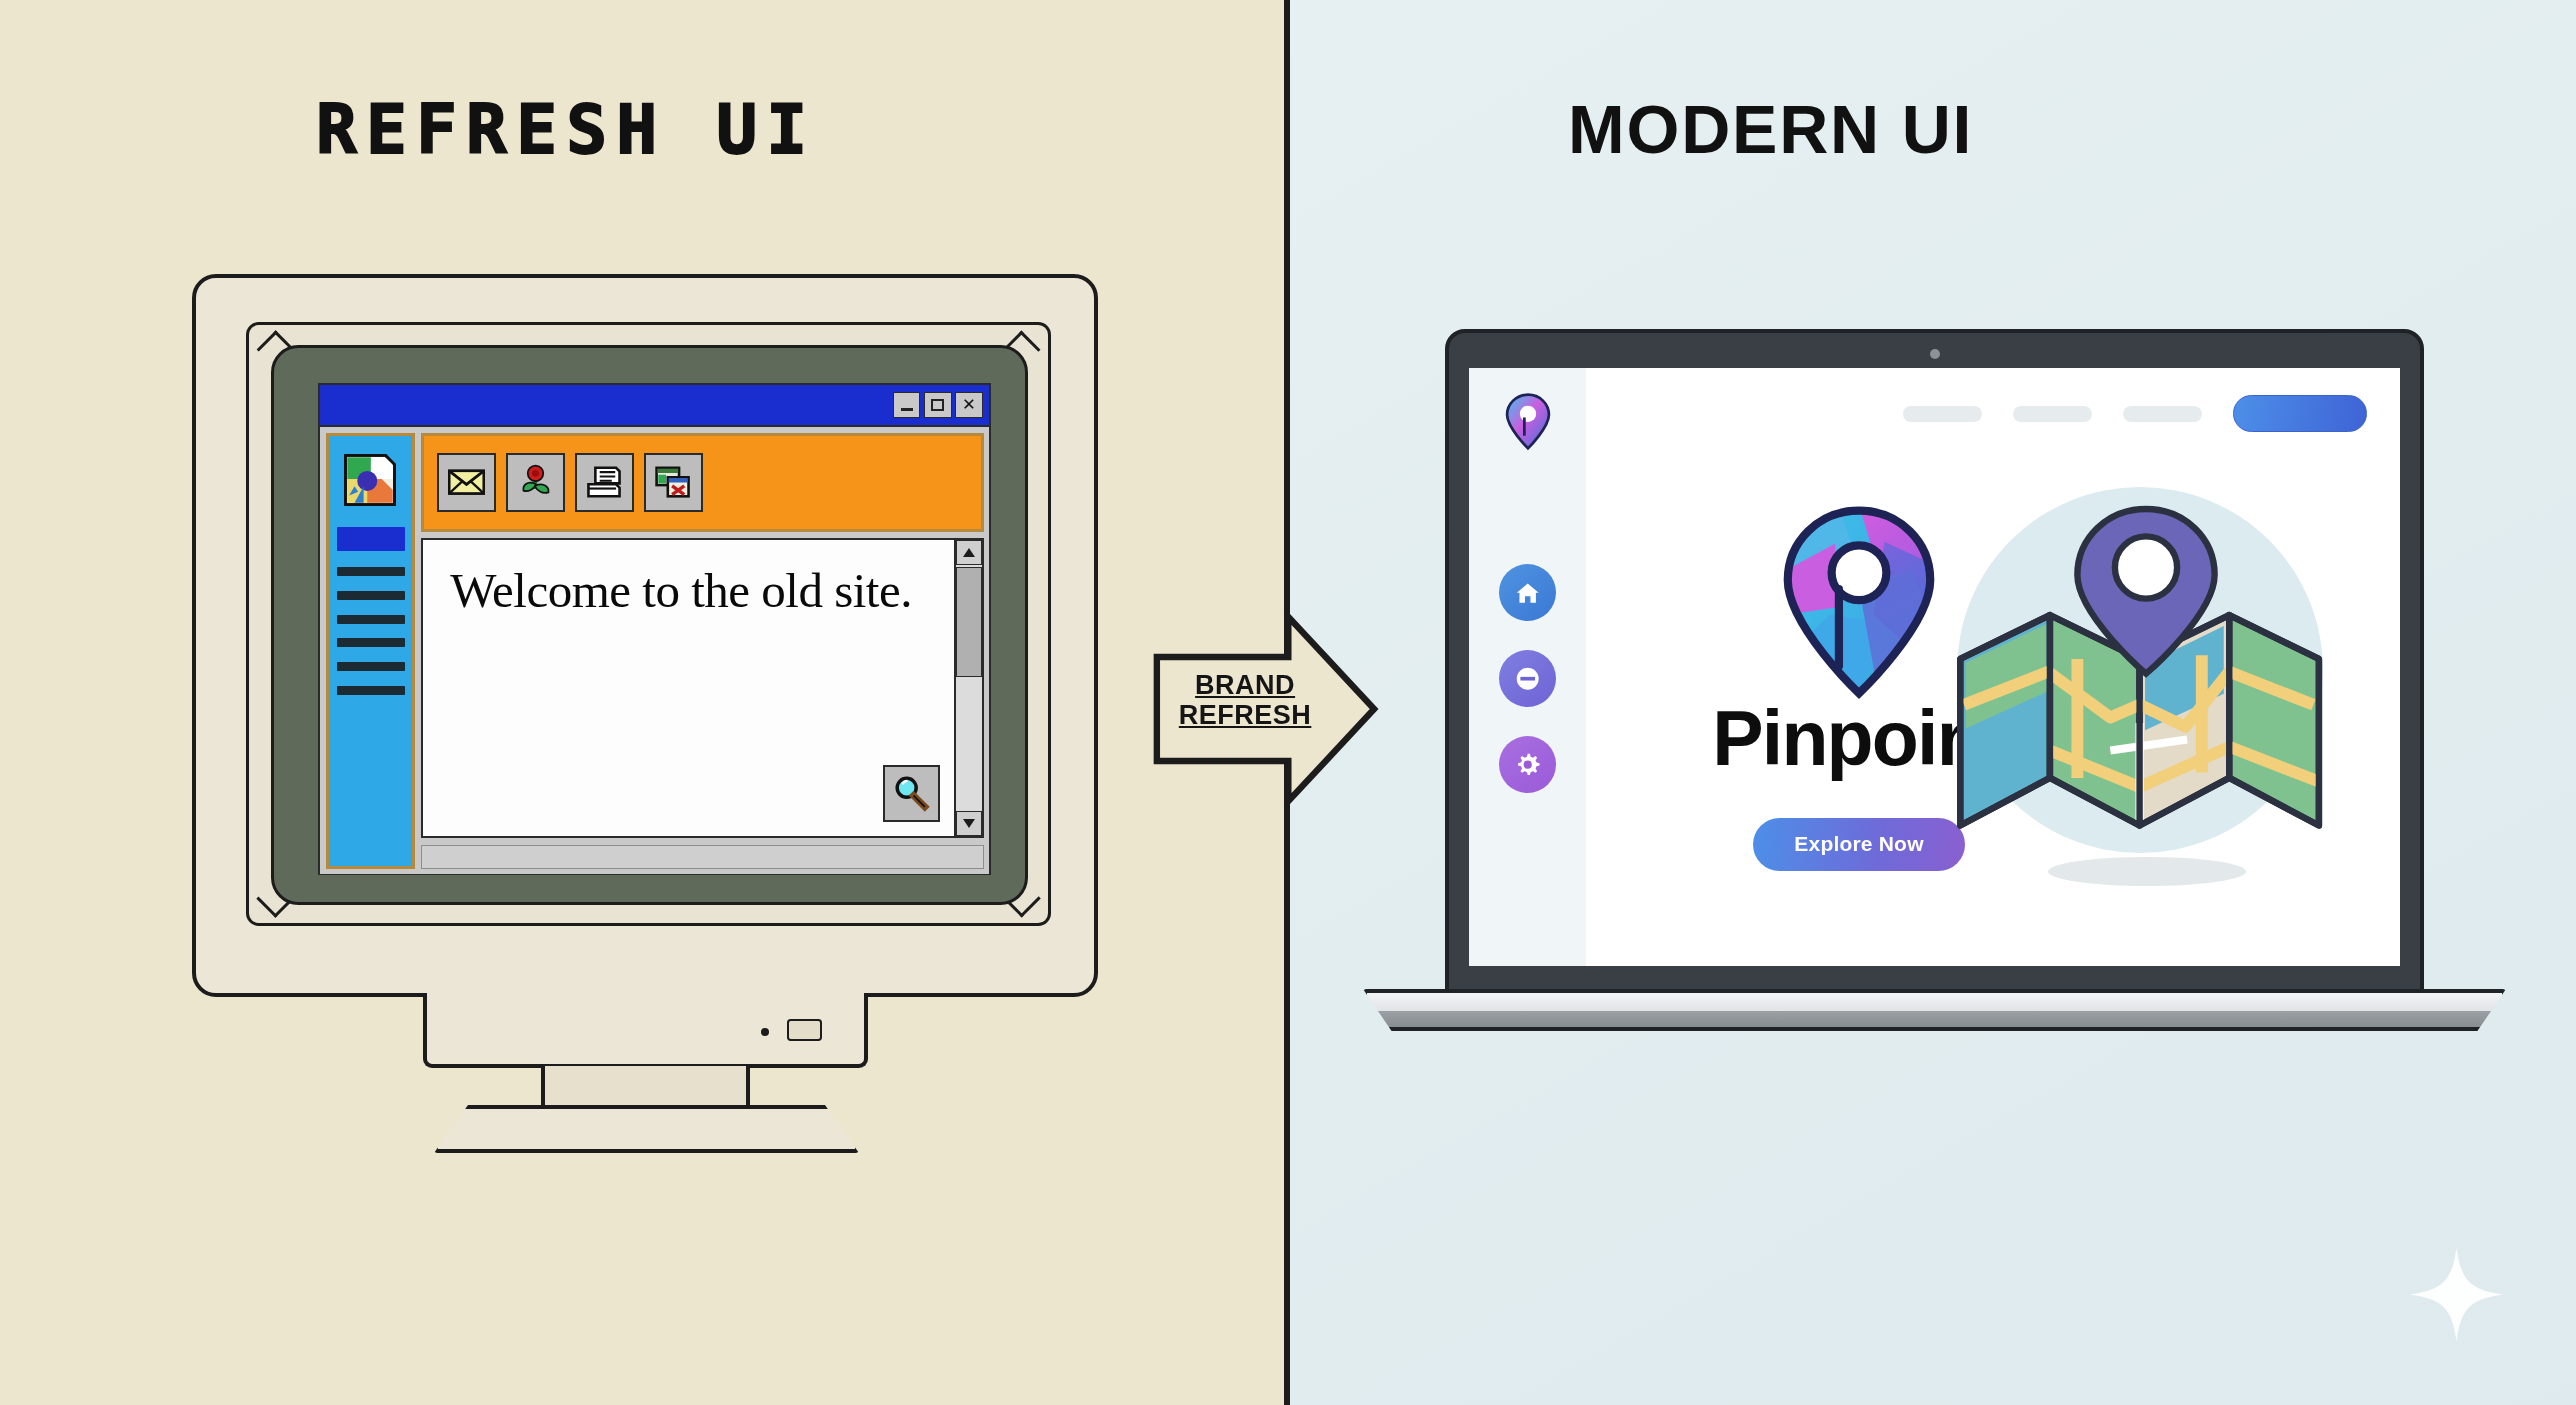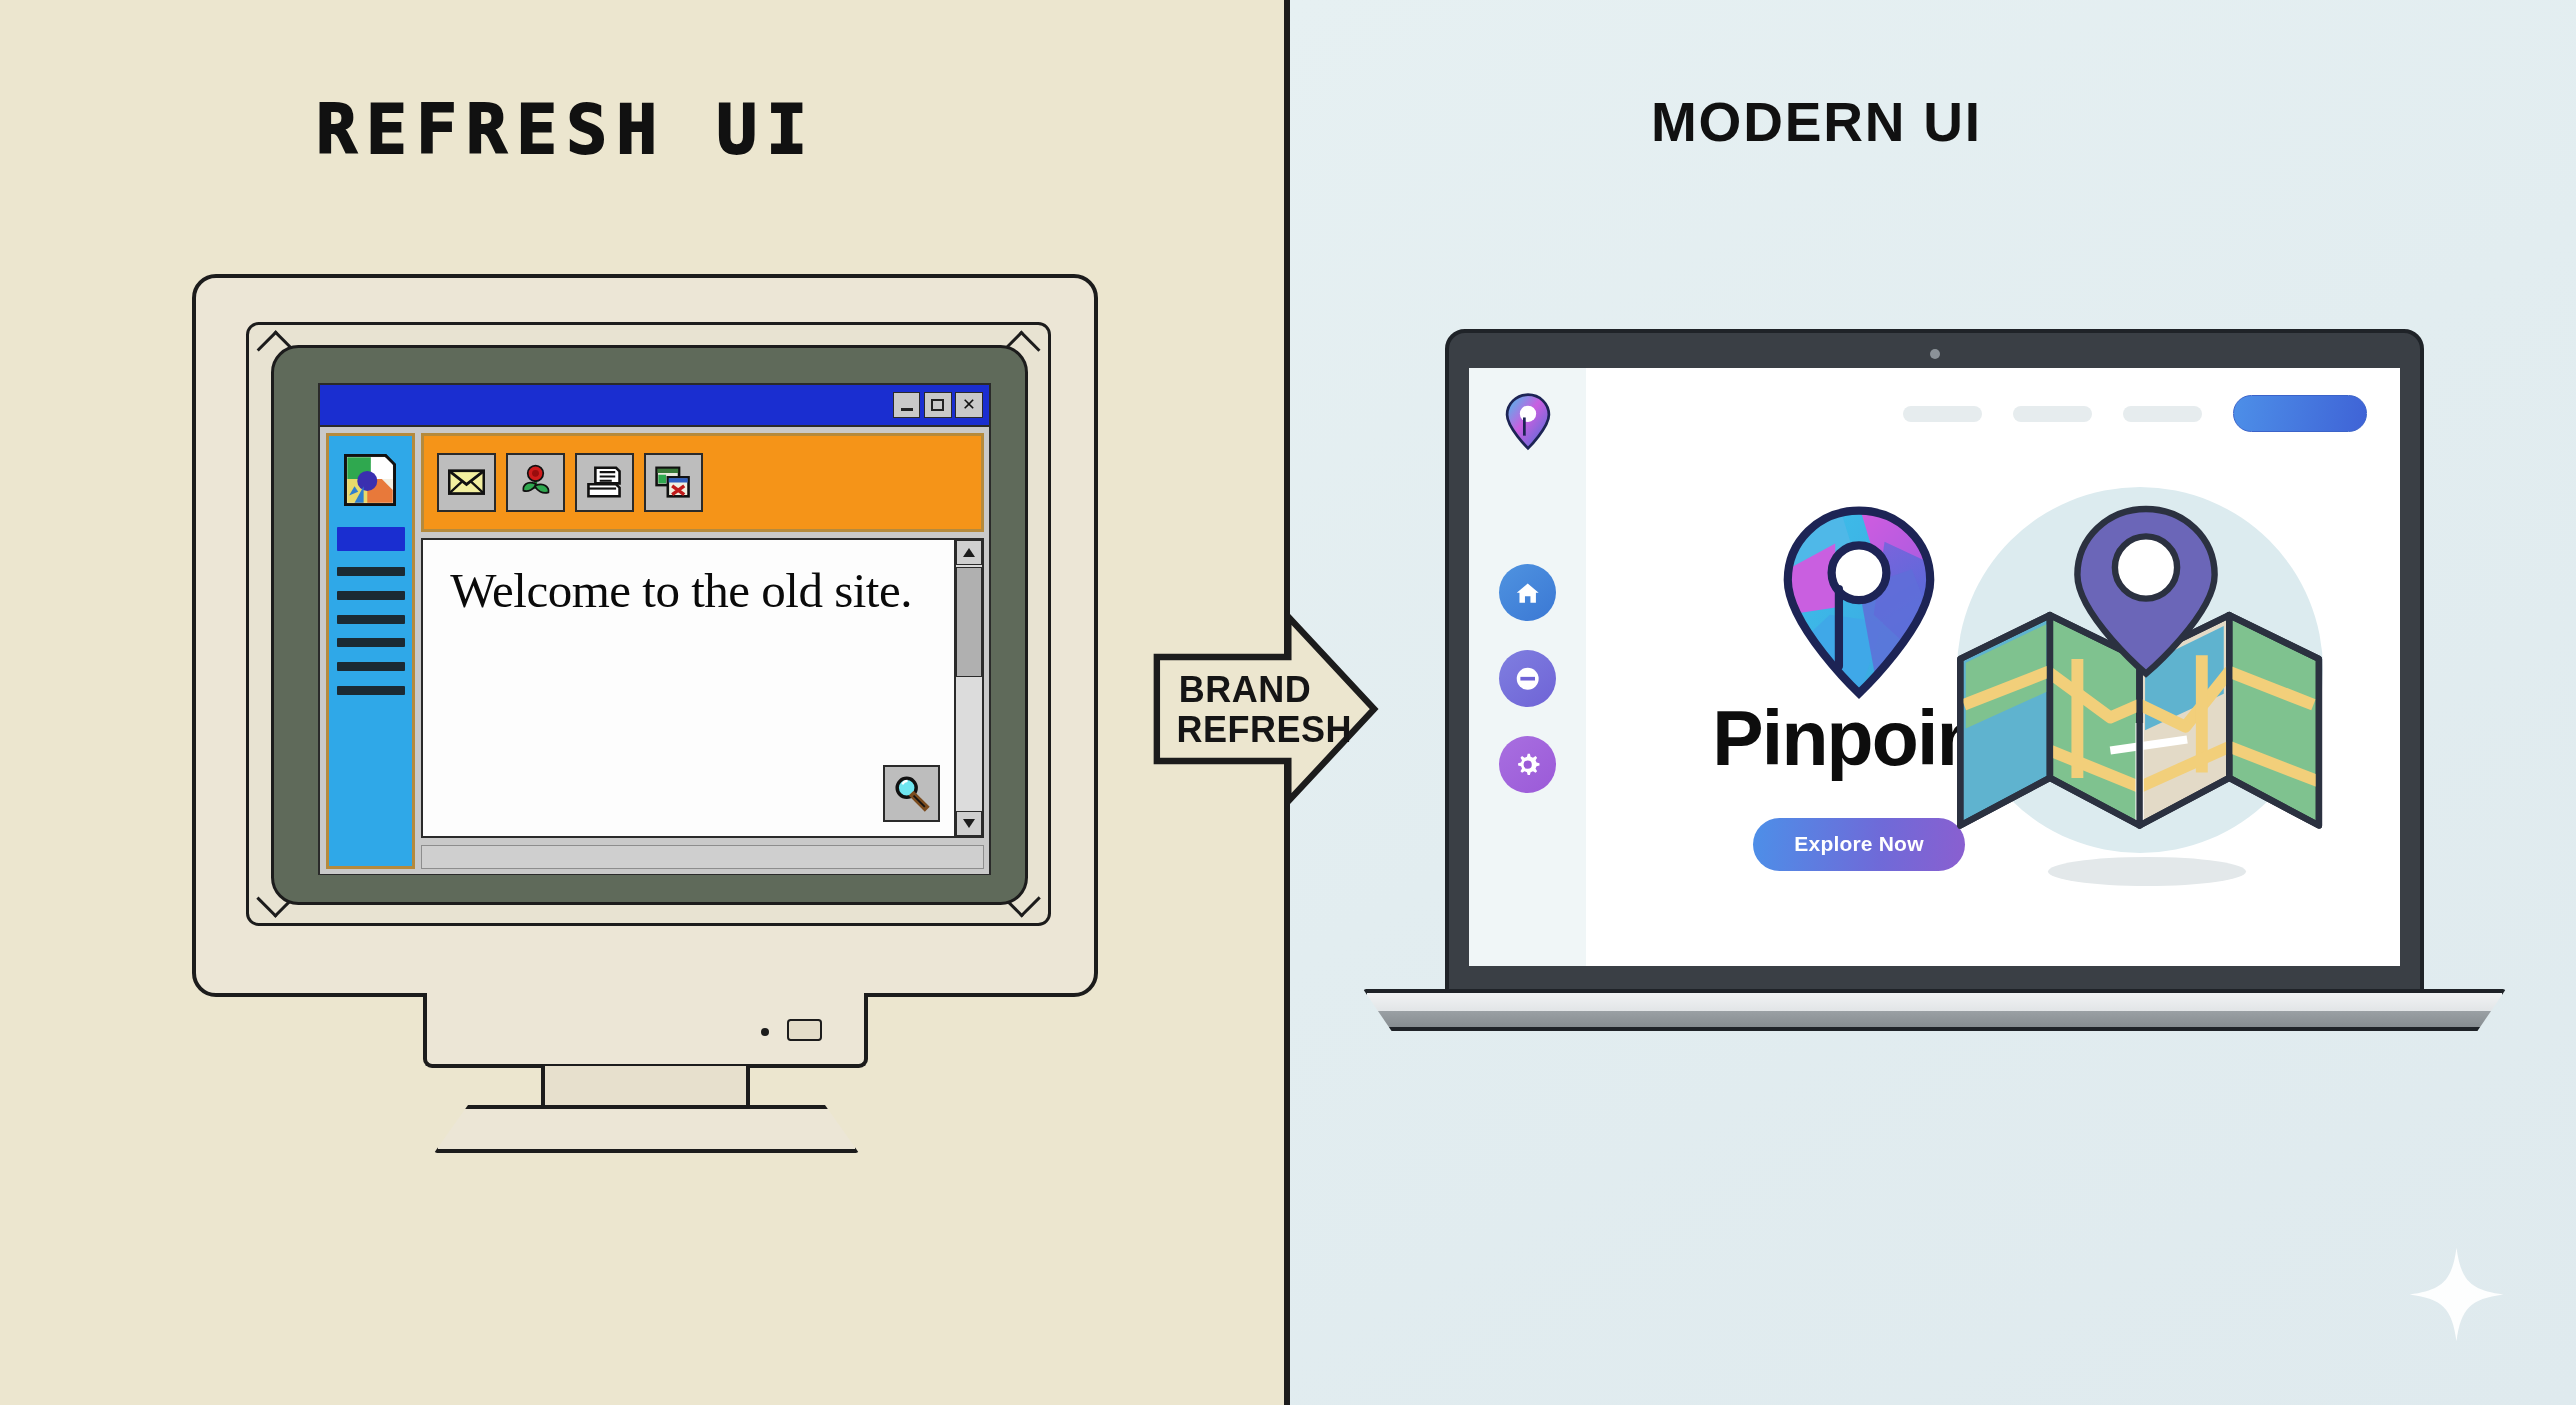--- a/index.html
+++ b/index.html
@@ -17,21 +17,21 @@
   #panel-right { left: 1290px; width: 1286px;
                  background: linear-gradient(150deg,#e6f0f2 0%,#e2edf0 45%,#dfeaee 100%); }
   #divider { position: absolute; left: 1284px; top: 0; width: 6.4px; height: 1405px;
              background: #1c1c1c; }
 
   
   .heading { position: absolute; white-space: nowrap; color: #111; }
   #title-left  { left: 316px; top: 90px; font-family: "DejaVu Sans Mono", monospace;
                  font-size: 68px; font-weight: 700; letter-spacing: 9.1px;
                  -webkit-text-stroke: 1.8px #111; }
-  #title-right { left: 1651px; top: 90px; font-size: 55px; font-weight: 700;
+  #title-right { left: 1568px; top: 90px; font-size: 68px; font-weight: 700;
                  letter-spacing: 1.8px; }
 
   
   #crt { position: absolute; left: 192px; top: 274px; width: 906px; height: 878px; }
 
   #crt-case {
     position: absolute; left: 0; top: 0; width: 906px; height: 723px;
     background: #ece6d6; border: 4.6px solid #1c1c1c; border-radius: 24px;
   }
   #crt-bezel {
@@ -139,22 +139,22 @@
   #crt-base {
     position: absolute; left: 242px; top: 831px; width: 425px; height: 48px;
     background: #ece6d6; border: 4.6px solid #1c1c1c; border-radius: 3.7px;
     clip-path: polygon(8% 0%, 92% 0%, 100% 100%, 0% 100%);
   }
 
   
   #arrow-wrap { position: absolute; left: 1151px; top: 604px; width: 229px; height: 210px; }
   #arrow-label {
     position: absolute; left: 25.6px; top: 66px; width: 137px;
-    text-align: center; font-size: 36px; font-weight: 700; line-height: 1.12;
-    color: #151515; letter-spacing: 0.5px; white-space: pre-line;
+    text-align: center; font-size: 27px; font-weight: 700; line-height: 1.12;
+    color: #151515; letter-spacing: 0.5px; white-space: pre-line; text-decoration: underline;
   }
 
   
   #laptop { position: absolute; left: 1363px; top: 329px; width: 1143px; height: 723px; }
 
   #laptop-lid {
     position: absolute; left: 82px; top: 0; width: 979px; height: 668px;
     background: #3a3f45; border: 4.6px solid #1f2328; border-radius: 20px 20px 5.5px 5.5px;
     padding: 35px 20px 27.4px 20px;
   }

